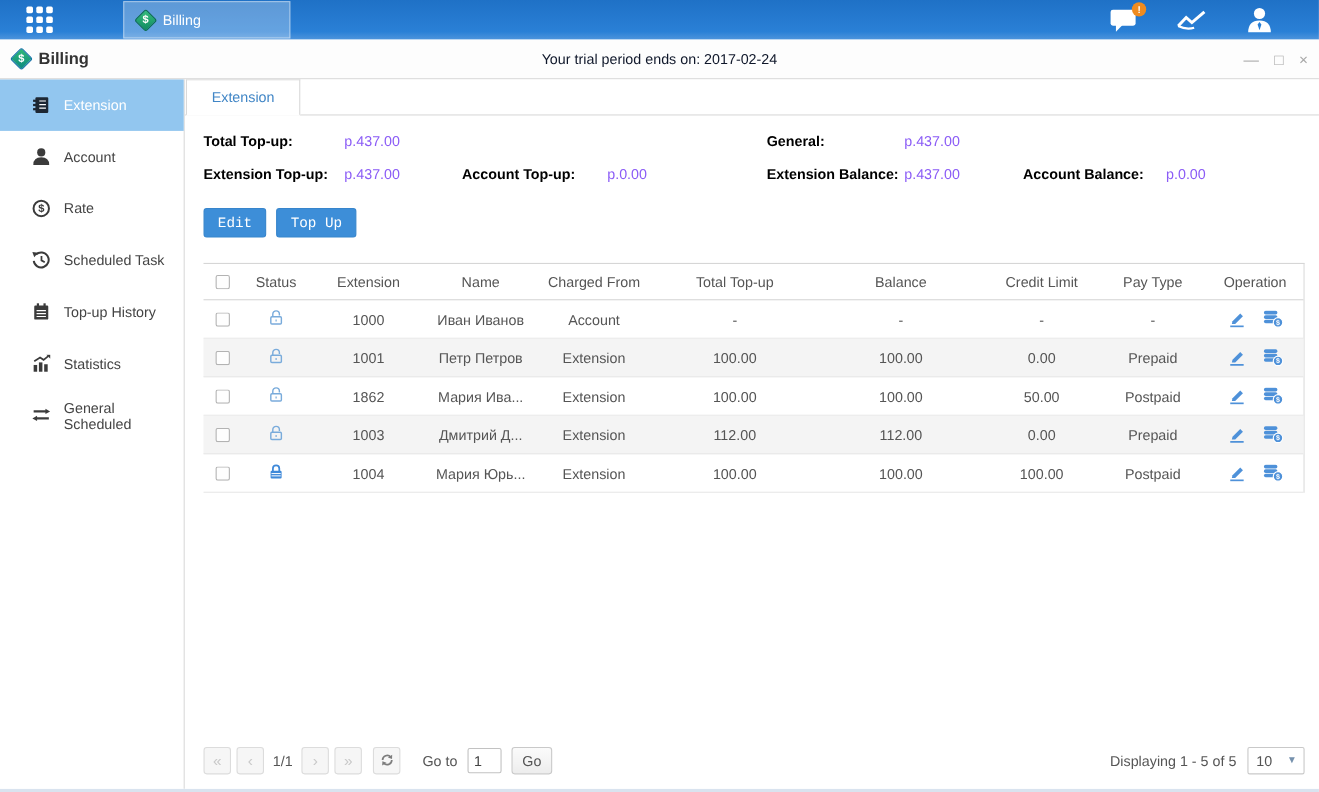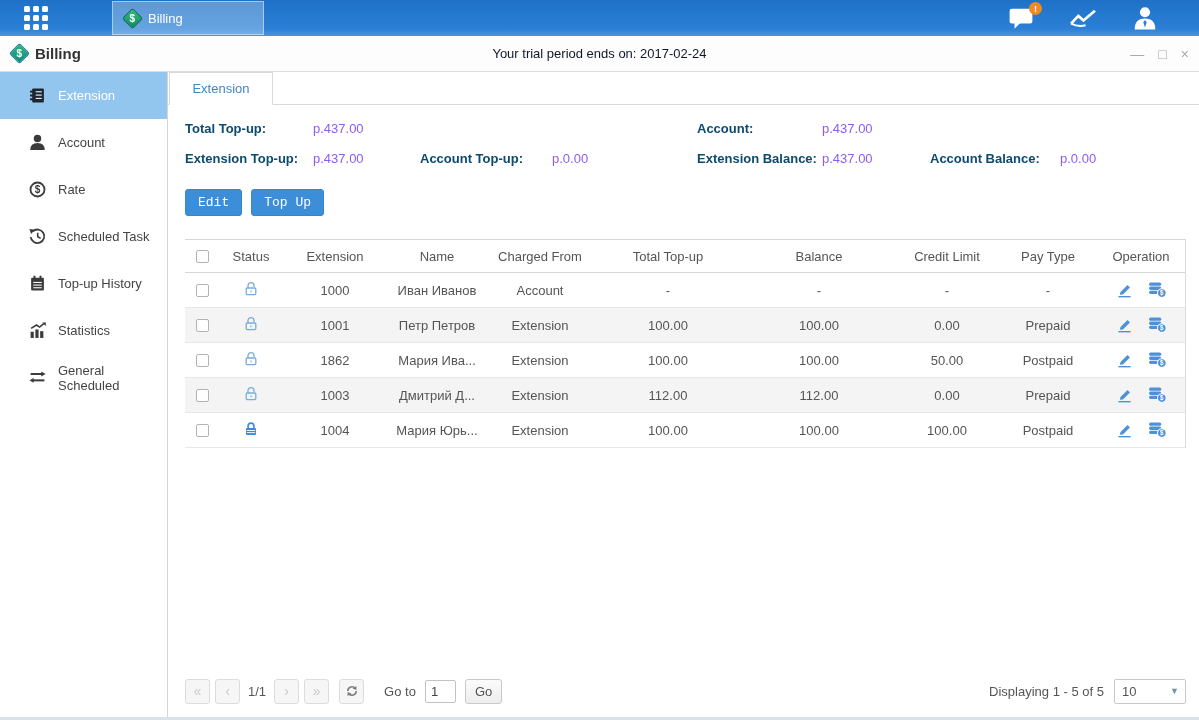--- a/index.html
+++ b/index.html
@@ -41,21 +41,21 @@
   .content { flex:1; display:flex; flex-direction:column; min-width:0; background:#fff; }
 
   
   .tabstrip { height:33px; flex:0 0 33px; display:flex; border-bottom:1px solid #d9d9d9; padding-left:1px; }
   .tab { width:104px; margin-bottom:-1px; background:#fff; border:1px solid #d9d9d9; border-bottom:1px solid #fff; color:#4186c6; font-size:13px; display:flex; align-items:center; justify-content:center; cursor:pointer; }
 
   
   .summary { display:grid; grid-template-columns:1fr 1fr; padding:16px 14px 0 17px; row-gap:0; }
   .sumrow { display:flex; align-items:baseline; margin-bottom:15px; font-size:13px; }
   .sum-right { padding-left:12px; }
-  .lbl { font-weight:bold; color:#0c4a6e; }
+  .lbl { font-weight:bold; color:#000000; }
   .val { color:#8b5cf6; }
   .w128 { flex:0 0 128px; } .w107 { flex:0 0 107px; } .w132 { flex:0 0 132px; }
   .w125 { flex:0 0 125px; } .w108 { flex:0 0 108px; } .w130 { flex:0 0 130px; }
 
   
   .actions { padding:8px 0 0 17px; display:flex; gap:9px;font-family:Liberation Mono, monospace; }
   .btn-blue { background:#3d8ed8; color:#fff; border:1px solid #3785cc; border-radius:3px; font-size:13px; height:27px; padding:0 12px; cursor:pointer; font-family:inherit; }
 
   
   .table { margin:23px 13px 0 17px; border-top:1px solid #d6d6d6; border-right:1px solid #dcdcdc; font-size:13px; }
@@ -74,21 +74,21 @@
   
   .pagebar { height:46px; flex:0 0 46px; display:flex; align-items:center; padding:0 13px 6px 17px; font-size:13px; color:#555; }
   .pgbtn { width:25px; height:25px; background:#f6f6f6; border:1px solid #dcdcdc; border-radius:3px; display:flex; align-items:center; justify-content:center; color:#c5c5c5; font-size:14px; cursor:pointer; margin-right:5px; }
   .pgbtn.dim { color:#c9c9c9; }
   .pg-ind { margin:0 8px 0 3px; }
   .refresh { color:#7d7d7d; margin-left:5px; }
   .goto-lbl { margin:0 9px 0 15px; }
   .goto-input { width:31px; height:23px; border:1px solid #c2c2c2; border-radius:2px; font-size:13px; text-align:left; padding-left:5px; color:#444; font-family:inherit; }
   .go-btn { margin-left:9px; height:25px; padding:0 9px; background:linear-gradient(#fbfbfb,#ededed); border:1px solid #c9c9c9; border-radius:3px; color:#555; font-size:13px; cursor:pointer; font-family:inherit; }
   .displaying { margin-right:10px; }
-  .pagesize { width:72px; height:25px; border:1px solid #c9c9c9; border-radius:2px; background:#fff; display:flex; align-items:center; cursor:pointer; }
+  .pagesize { width:52px; height:25px; border:1px solid #c9c9c9; border-radius:2px; background:#fff; display:flex; align-items:center; cursor:pointer; }
   .pagesize .v { flex:1; padding-left:7px; }
   .pagesize .caret { color:#7591ad; font-size:9px; padding-right:6px; }
 </style>
 </head>
 <body>
 
 <div class="screen">
 
   <div class="topbar">
     <div class="apps-btn">
@@ -223,21 +223,21 @@
       <div class="tabstrip">
         <div class="tab">Extension</div>
       </div>
 
       <div class="summary">
         <div class="sumrow">
           <span class="lbl w128">Total Top-up:</span>
           <span class="val">p.437.00</span>
         </div>
         <div class="sumrow sum-right">
-          <span class="lbl w125">Account:</span>
+          <span class="lbl w125">General:</span>
           <span class="val">p.437.00</span>
         </div>
         <div class="sumrow">
           <span class="lbl w128">Extension Top-up:</span>
           <span class="val w107">p.437.00</span>
           <span class="lbl w132">Account Top-up:</span>
           <span class="val">p.0.00</span>
         </div>
         <div class="sumrow sum-right">
           <span class="lbl w125">Extension Balance:</span>

